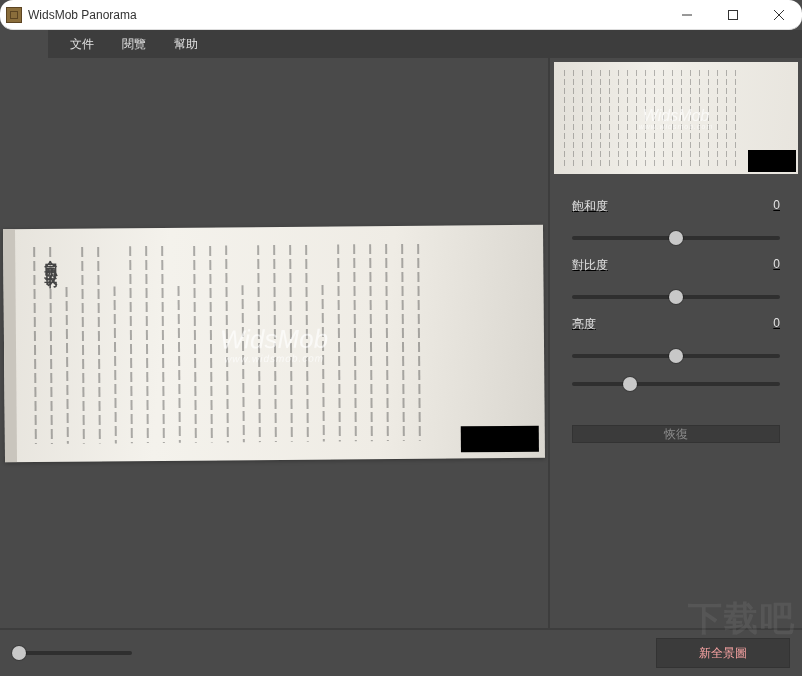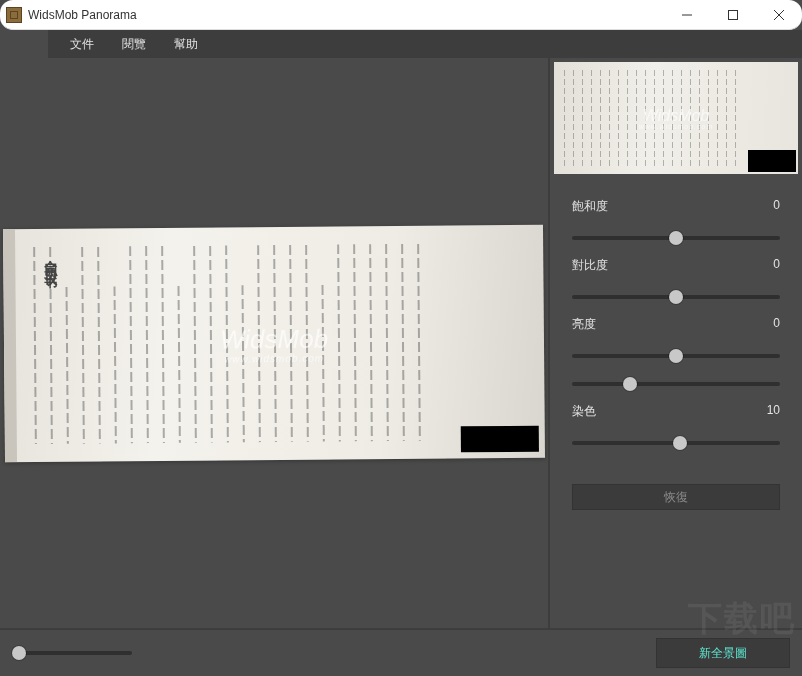--- a/index.html
+++ b/index.html
@@ -39,35 +39,35 @@
   .thumb-area { height: 120px; padding: 4px; }
   .thumb { width: 100%; height: 100%; background: linear-gradient(95deg,#e3e0d9,#f1efe9 40%,#e8e5de); position: relative; overflow: hidden; }
   .thumb-lines { position: absolute; inset: 8px 10px; display: flex; gap: 8px; }
   .thumb-col { width: 1px; background: repeating-linear-gradient(to bottom, rgba(60,60,60,.35) 0 6px, transparent 6px 9px); }
   .thumb .watermark .wm1 { font-size: 16px; }
   .thumb .watermark .wm2 { font-size: 7px; }
   .thumb .black-patch { width: 48px; height: 22px; right: 2px; bottom: 2px; }
   
   
   .controls { padding: 20px 22px 10px 22px; display: flex; flex-direction: column; gap: 4px; }
-  .ctl-row { margin-bottom: 6px; }
+  .ctl-row { margin-bottom: 6px; text-decoration: underline; }
   .ctl-head { display: flex; justify-content: space-between; color: #e3e3e3; font-size: 12px; margin-bottom: 14px; }
   .slider { position: relative; height: 18px; }
   .track { position: absolute; left: 0; right: 0; top: 7px; height: 4px; background: #2f2f2f; border-radius: 2px; }
   .thumb-knob { position: absolute; top: 2px; width: 14px; height: 14px; background: #c8c8c8; border-radius: 50%; transform: translateX(-50%); cursor: pointer; box-shadow: 0 0 0 1px rgba(0,0,0,.2); }
   
-  .restore-btn { margin: 16px 22px 0 22px; height: 26px; background: #3b3b3b; color: #8a8a8a; display: flex; align-items: center; justify-content: center; font-size: 12px; cursor: pointer; border: 1px solid #333; }
+  .restore-btn { margin: 16px 22px 0 22px; height: 18px; background: #3b3b3b; color: #8a8a8a; display: flex; align-items: center; justify-content: center; font-size: 12px; cursor: pointer; border: 1px solid #333; }
   
   
   .bottombar { height: 48px; background: #4a4a4a; border-top: 2px solid #3d3d3d; display: flex; align-items: center; padding: 0 12px; gap: 12px; }
   .zoom-area { flex: 1; display: flex; align-items: center; }
   .zoom-slider { position: relative; width: 120px; height: 16px; }
   .zoom-slider .track { top: 6px; height: 4px; background: #2f2f2f; }
   .zoom-slider .thumb-knob { top: 1px; width: 14px; height: 14px; }
-  .action-btn { width: 134px; height: 30px; background: #3b3b3b; color: #5eead4; display: flex; align-items: center; justify-content: center; font-size: 12px; cursor: pointer; border: 1px solid #333; font-family: Liberation Serif, serif; }
+  .action-btn { width: 134px; height: 30px; background: #3b3b3b; color: #fca5a5; display: flex; align-items: center; justify-content: center; font-size: 12px; cursor: pointer; border: 1px solid #333; font-family: Liberation Serif, serif; }
   
   
   .bg-mark { position: absolute; right: 6px; bottom: 34px; font-size: 34px; color: rgba(255,255,255,.07); font-weight: 700; pointer-events: none; letter-spacing: 2px; }
 </style>
 </head>
 <body>
 
 <div class="titlebar">
   <span class="app-icon"></span>
   <span class="title">WidsMob Panorama</span>
@@ -199,30 +199,20 @@
           <div class="track"></div>
           <div class="thumb-knob" style="left:50%"></div>
         </div>
       </div>
       <div class="ctl-row">
         <div class="slider">
           <div class="track"></div>
           <div class="thumb-knob" style="left:28%"></div>
         </div>
       </div>
-      <div class="ctl-row">
-        <div class="ctl-head">
-          <span>染色</span>
-          <span>10</span>
-        </div>
-        <div class="slider">
-          <div class="track"></div>
-          <div class="thumb-knob" style="left:52%"></div>
-        </div>
-      </div>
     </div>
 
     <div class="restore-btn">恢復</div>
   </div>
 </div>
 
 <div class="bottombar">
   <div class="zoom-area">
     <div class="zoom-slider">
       <div class="track"></div>

